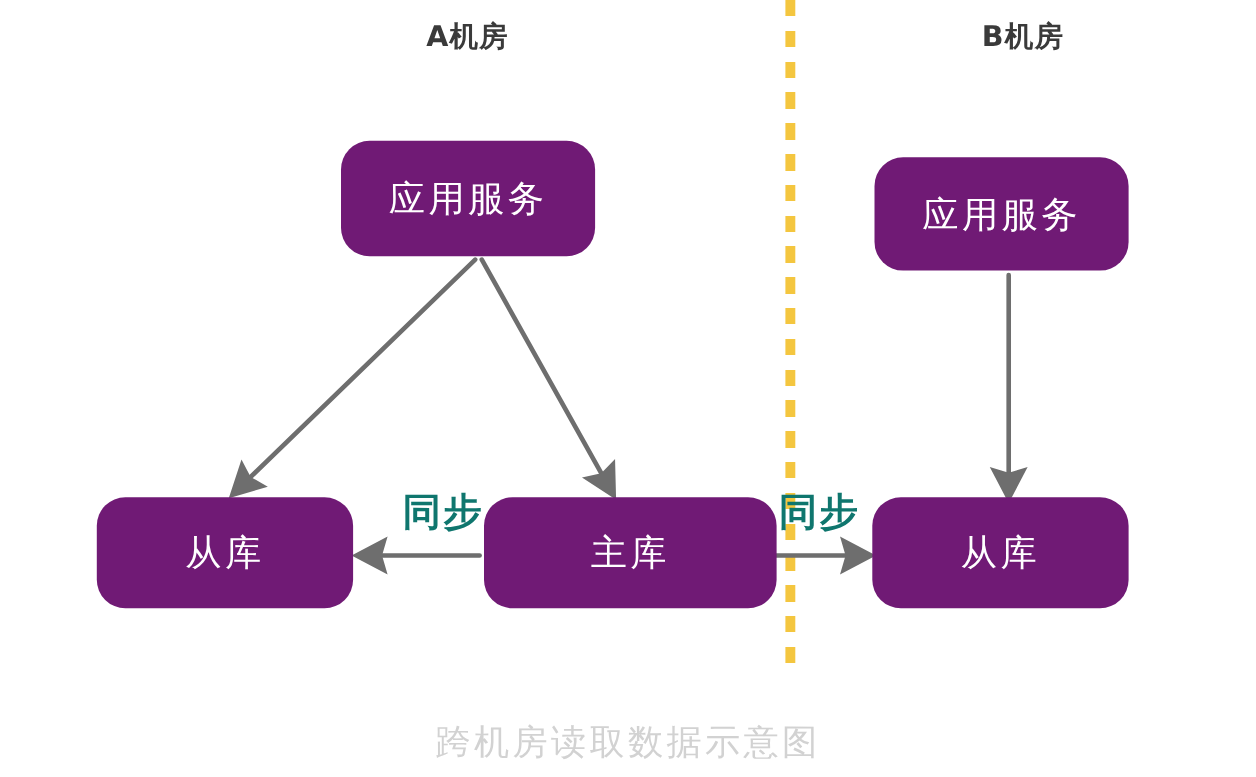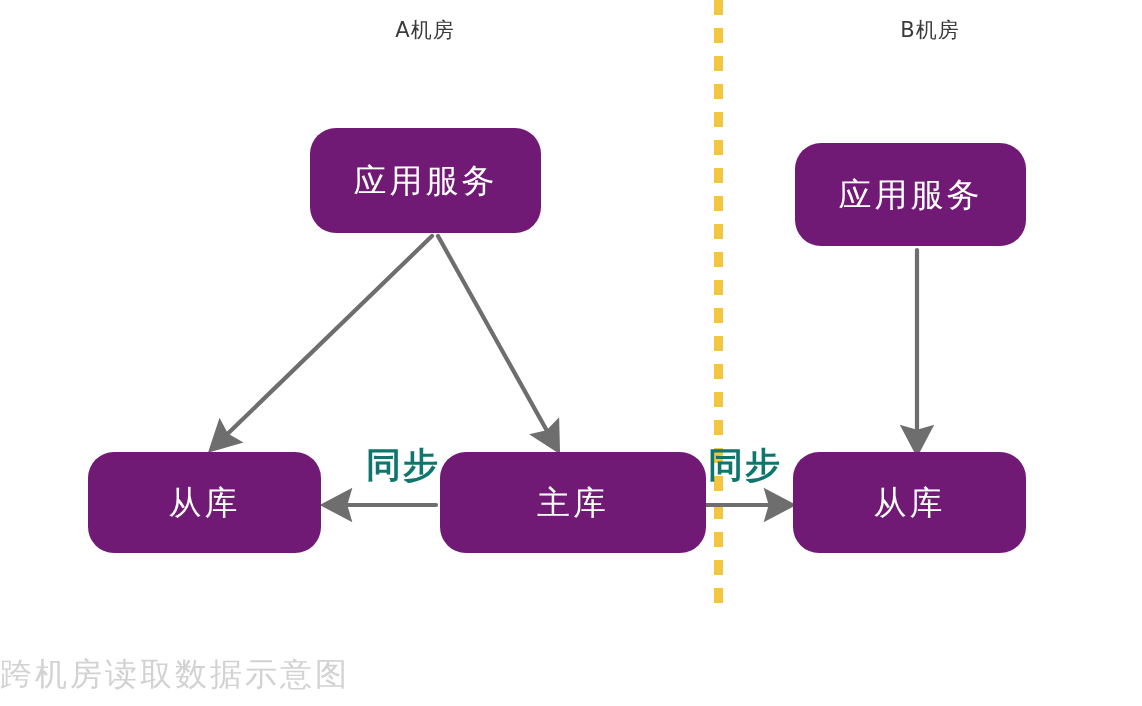--- a/index.html
+++ b/index.html
@@ -16,22 +16,22 @@
     width: 1142px;
     height: 706px;
     background: #ffffff;
     overflow: hidden;
   }
 
   
   .zone-title {
     position: absolute;
     font-family: "DejaVu Sans", "Liberation Sans", sans-serif;
-    font-size: 21px;
-    font-weight: 400;
+    font-size: 26px;
+    font-weight: 700;
     color: #3a3a3a;
     letter-spacing: 1px;
     white-space: nowrap;
     text-align: center;
   }
   #zone-title-a { left: 300px; top: 16px; width: 250px; }
   #zone-title-b { left: 820px; top: 16px; width: 220px; }
 
   
   .node {
@@ -96,20 +96,21 @@
   }
   #edge-label-sync-local  { left: 320px; top: 442px; width: 120px; }
   #edge-label-sync-remote { left: 672px; top: 442px; width: 110px; }
 
   
   #caption {
     position: absolute;
     left: 0;
     top: 653px;
     width: 1142px;
+    text-align: center;
     font-family: "DejaVu Sans", "Liberation Sans", sans-serif;
     font-size: 32px;
     font-weight: 500;
     color: #d2d2d2;
     letter-spacing: 3px;
     white-space: nowrap;
   }
 </style>
 </head>
 <body>

